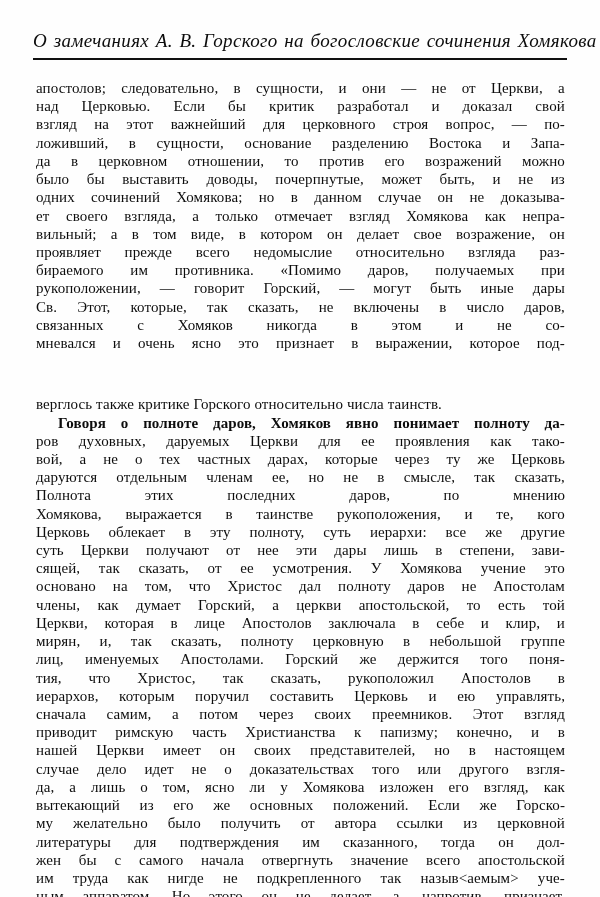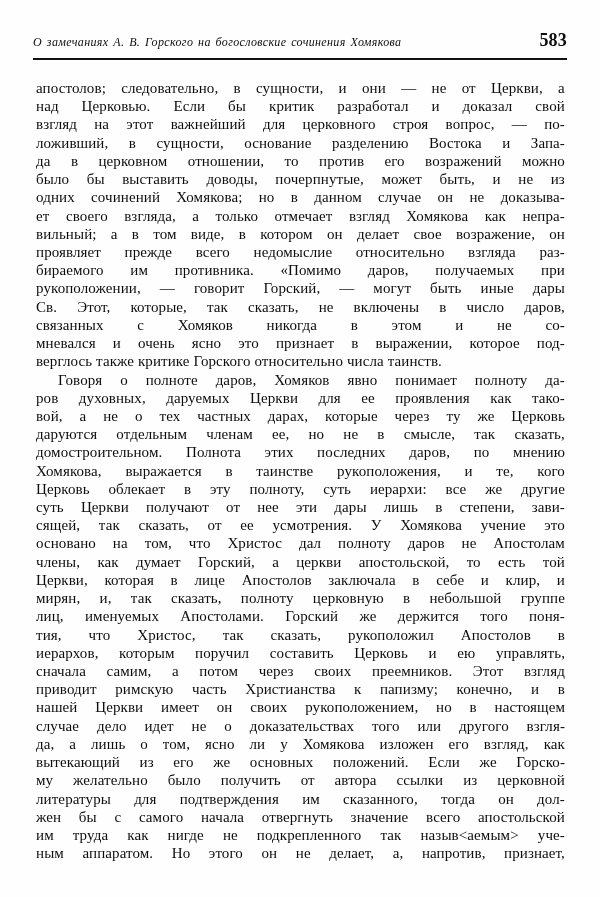--- a/index.html
+++ b/index.html
@@ -30,21 +30,21 @@
     left: 33px;
     top: 30px;
     width: 534px;
     height: 26px;
     display: flex;
     align-items: baseline;
     justify-content: space-between;
   }
   .runhead-title {
     font-style: italic;
-    font-size: 12px;
+    font-size: 19px;
     letter-spacing: 0.35px;
     white-space: nowrap;
     word-spacing: 1.5px;
   }
   .runhead-folio {
     font-size: 18px;
     font-weight: bold;
     letter-spacing: 0.2px;
     margin-left: 12px;
   }
@@ -79,23 +79,25 @@
     display: flex;
     justify-content: space-between;
   }
   .tline.just > span {
     display: inline-block;
     white-space: pre;
   }
   
   .tline.flush {
     display: block;
+    margin-top: 43px;
   }
   .tline.indent {
     padding-left: 22px;
+    font-weight: bold;
   }
   .tline.indent.just {
     box-sizing: border-box;
   }
 </style>
 </head>
 <body>
 
 <div class="page">
 
@@ -320,21 +322,20 @@
         <span>членам</span>
         <span>ее,</span>
         <span>но</span>
         <span>не</span>
         <span>в</span>
         <span>смысле,</span>
         <span>так</span>
         <span>сказать,</span>
       </div>
       <div class="tline just">
-        <span>домостроительном.</span>
         <span>Полнота</span>
         <span>этих</span>
         <span>последних</span>
         <span>даров,</span>
         <span>по</span>
         <span>мнению</span>
       </div>
       <div class="tline just">
         <span>Хомякова,</span>
         <span>выражается</span>
@@ -481,21 +482,21 @@
         <span>конечно,</span>
         <span>и</span>
         <span>в</span>
       </div>
       <div class="tline just">
         <span>нашей</span>
         <span>Церкви</span>
         <span>имеет</span>
         <span>он</span>
         <span>своих</span>
-        <span>рукоположением,</span>
+        <span>представителей,</span>
         <span>но</span>
         <span>в</span>
         <span>настоящем</span>
       </div>
       <div class="tline just">
         <span>случае</span>
         <span>дело</span>
         <span>идет</span>
         <span>не</span>
         <span>о</span>

